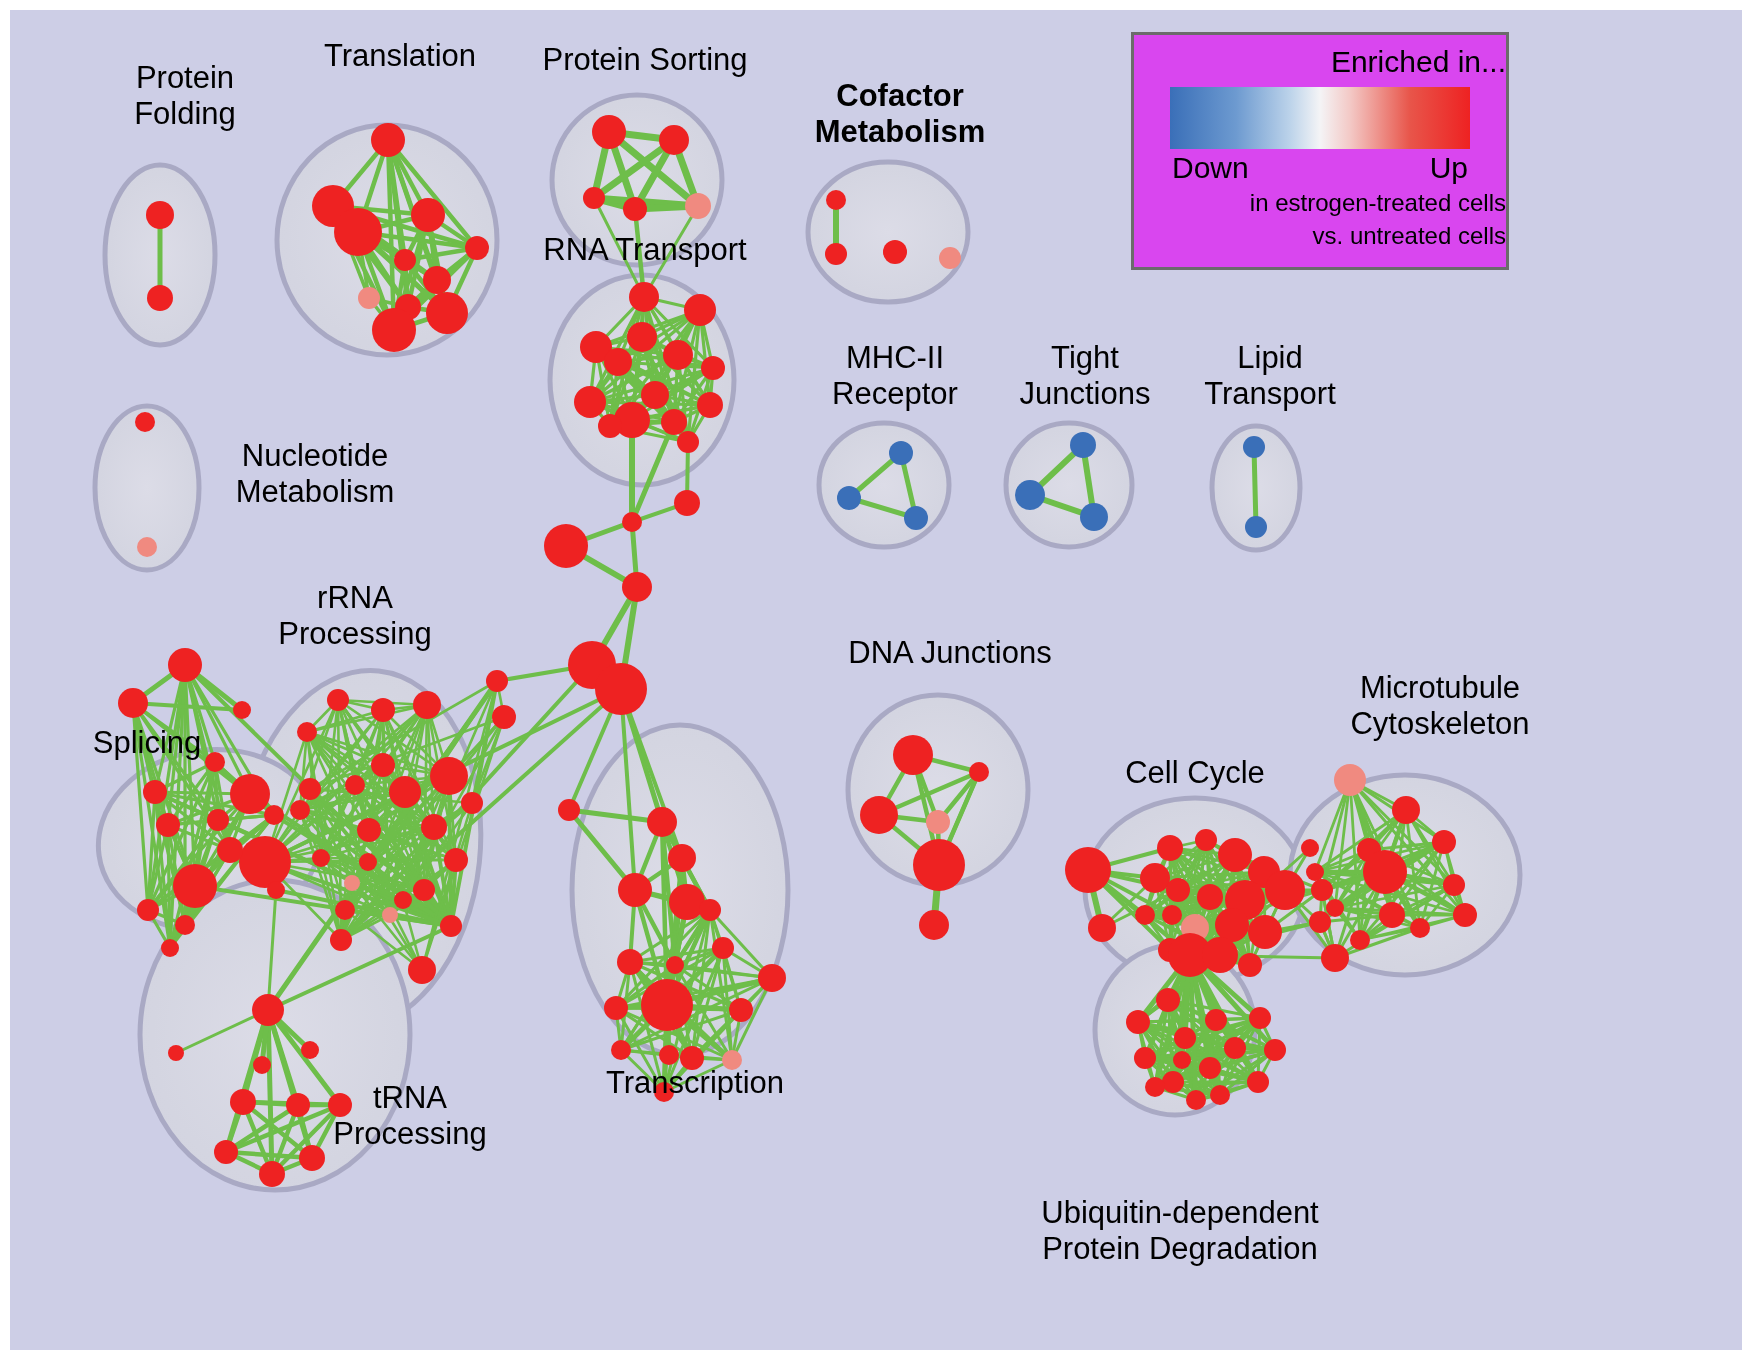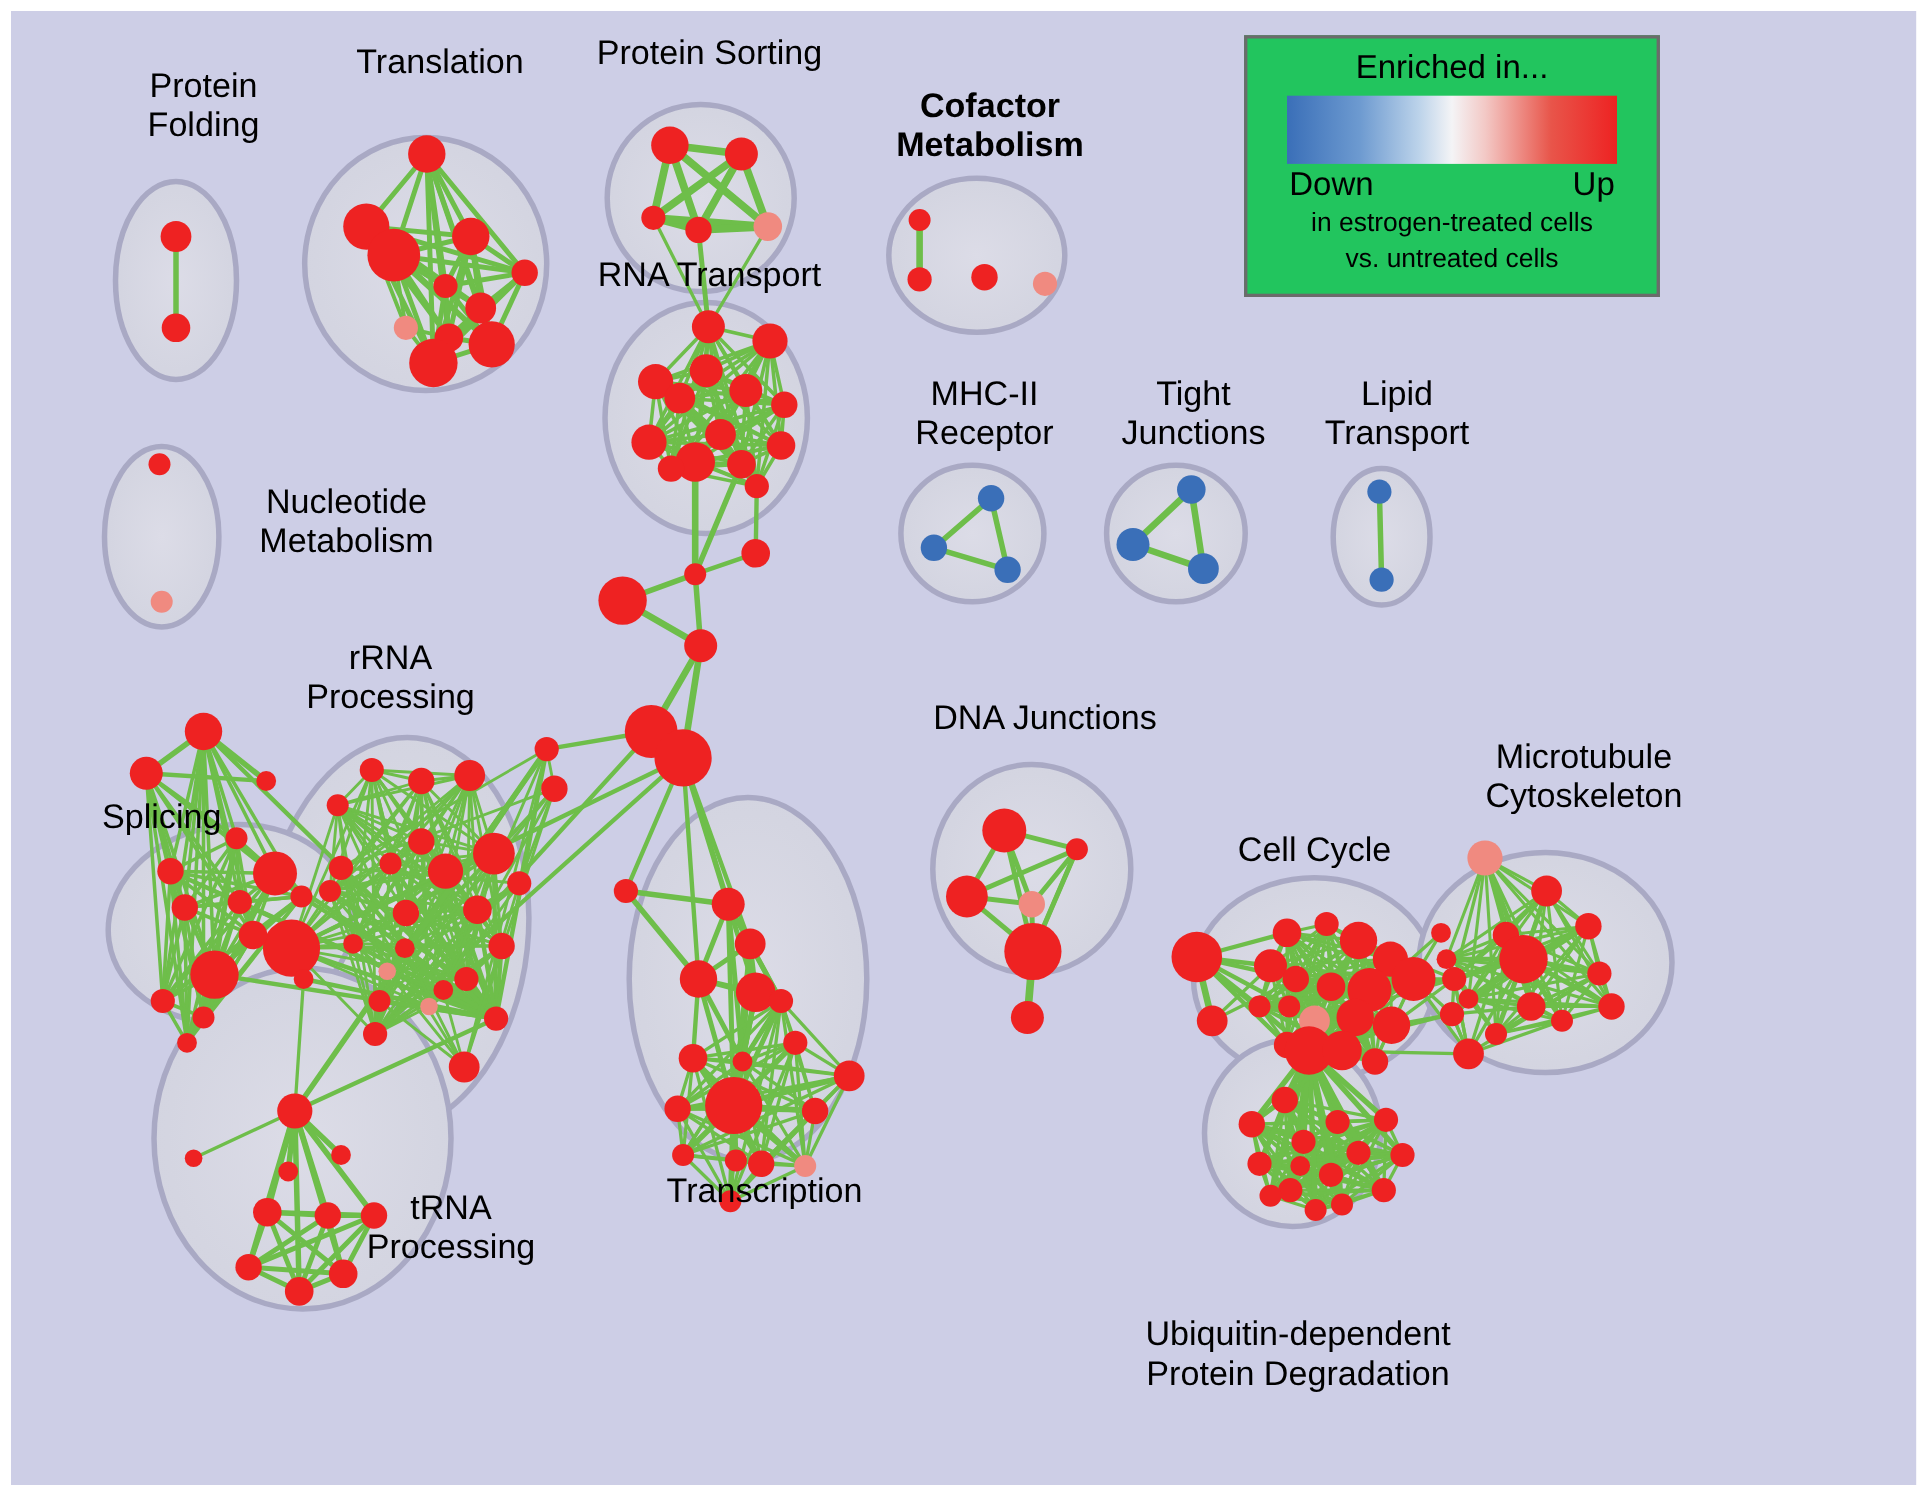--- a/index.html
+++ b/index.html
@@ -3,22 +3,22 @@
 <meta charset="utf-8">
 <title>Enrichment Map Network</title>
 <style>
   html,body{margin:0;padding:0;background:#ffffff;}
   body{width:1750px;height:1360px;overflow:hidden;font-family:"Liberation Sans",sans-serif;}
   #stage{position:relative;width:1750px;height:1360px;border-radius:16px;}
   #canvas{position:absolute;left:10px;top:10px;width:1732px;height:1340px;background:#cdcee6;}
   svg#net{position:absolute;left:0;top:0;width:1732px;height:1340px;}
   .clabel{position:absolute;color:#000;font-size:31px;line-height:36px;text-align:center;
           white-space:pre-line;font-family:"Liberation Sans",sans-serif;}
-  #legend{position:absolute;border:3px solid #6b6b6b;background:#22c55e;
-          box-sizing:border-box;text-align:center;}
+  #legend{position:absolute;border:3px solid #6b6b6b;background:#d946ef;
+          box-sizing:border-box;text-align:right;}
   #legend .ltitle{font-size:30px;color:#000;margin-top:10px;}
   #legend .bar{height:62px;margin:8px 36px 2px 36px;
      background:linear-gradient(to right,#3a6fb8 0%,#6d9ad0 22%,#bcd3ea 40%,#f4f4f6 50%,#f3c9c6 60%,#e8554a 80%,#ee2222 100%);}
   #legend .ends{display:flex;justify-content:space-between;padding:0 38px;font-size:30px;gap:12px;}
   #legend .sub{font-size:24px;line-height:31px;margin-top:2px;}
 </style>
 </head>
 <body>
 
 <div id="stage">
@@ -1226,21 +1226,21 @@
           <circle cx="940" cy="248" r="11" fill="#f08a80"></circle>
           <circle cx="135" cy="412" r="10" fill="#ee2222"></circle>
           <circle cx="137" cy="537" r="10" fill="#f08a80"></circle>
         </g>
     </svg>
 
     <div id="labels">
         <div class="clabel" style="left: 75px; top: 50px; width: 200px;">Protein
 Folding</div>
         <div class="clabel" style="left: 270px; top: 28px; width: 240px;">Translation</div>
-        <div class="clabel" style="left: 500px; top: 20px; width: 270px;">Protein Sorting</div>
+        <div class="clabel" style="left: 500px; top: 32px; width: 270px;">Protein Sorting</div>
         <div class="clabel" style="left: 495px; top: 222px; width: 280px;">RNA Transport</div>
         <div class="clabel" style="left: 775px; top: 68px; width: 230px; font-weight: bold;">Cofactor
 Metabolism</div>
         <div class="clabel" style="left: 185px; top: 428px; width: 240px;">Nucleotide
 Metabolism</div>
         <div class="clabel" style="left: 790px; top: 330px; width: 190px;">MHC-II
 Receptor</div>
         <div class="clabel" style="left: 985px; top: 330px; width: 180px;">Tight
 Junctions</div>
         <div class="clabel" style="left: 1165px; top: 330px; width: 190px;">Lipid

